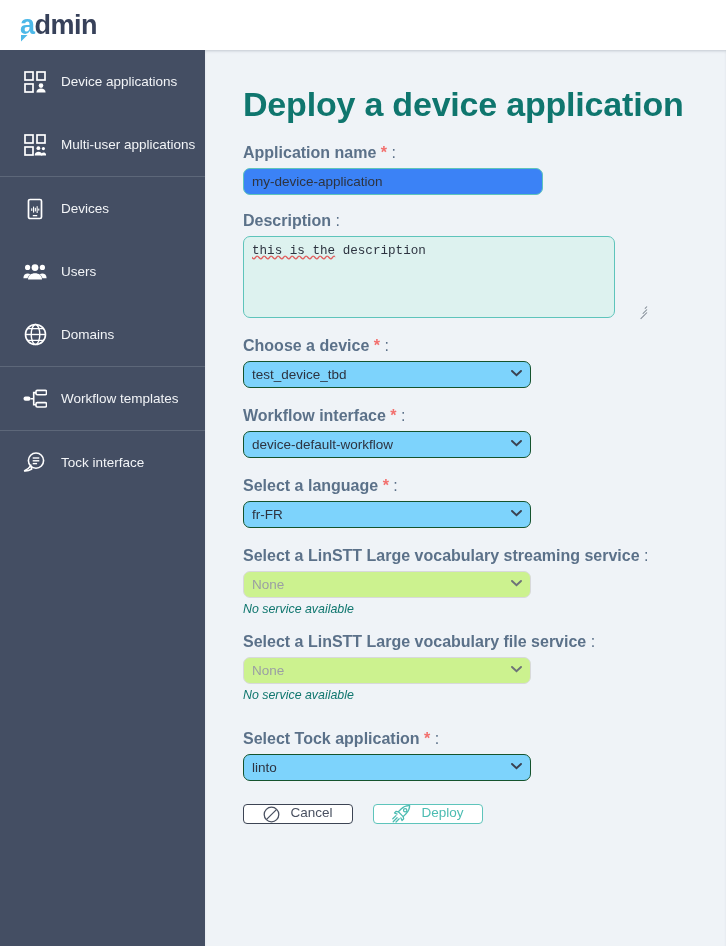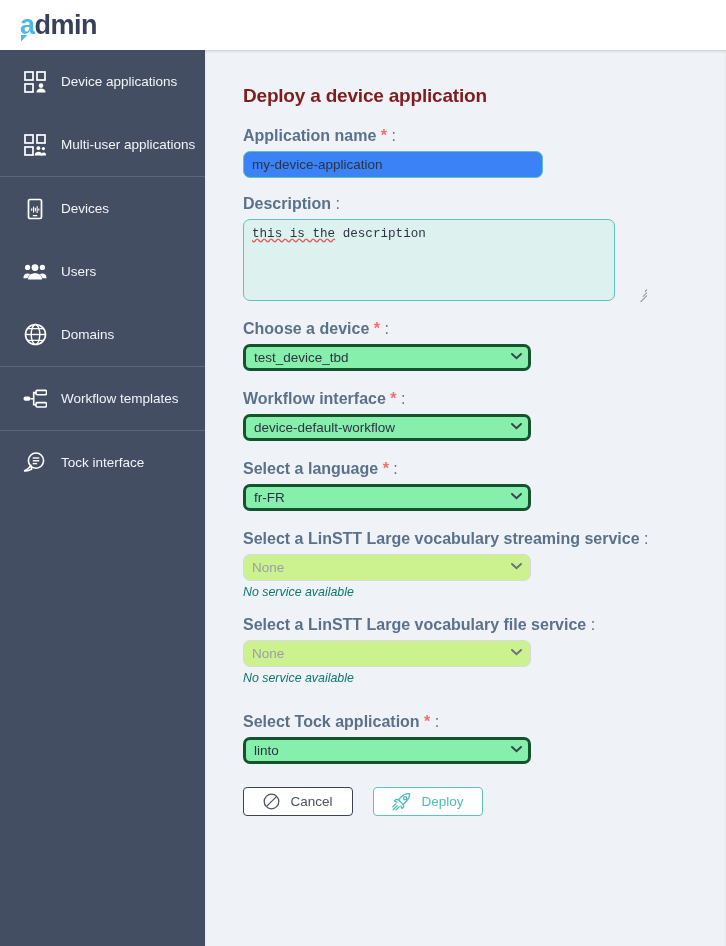--- a/index.html
+++ b/index.html
@@ -80,23 +80,23 @@
     left: 205px; top: 50px;
     width: 521px; height: 896px;
     background: #eff3f7;
     box-shadow: inset 0 2px 3px -1px rgba(80,90,110,0.28);
     overflow: hidden;
   }
   .inner { padding: 35px 0 0 38px; }
 
   h1.page-title {
     margin: 0 0 20px 0;
-    font-size: 19px;
+    font-size: 34px;
     font-weight: 700;
-    color: #7f1d1d;
+    color: #0f766e;
     letter-spacing: -0.2px;
   }
 
   .field { margin-bottom: 17px; }
   .flabel {
     font-size: 16px;
     font-weight: 700;
     color: #5b7189;
     margin-bottom: 6px;
     display: block;
@@ -161,22 +161,22 @@
   }
   .resize-grip i:nth-child(1) { bottom: 2px;  width: 9px; }
   .resize-grip i:nth-child(2) { bottom: 5px;  width: 6px; }
   .resize-grip i:nth-child(3) { bottom: 8px;  width: 3px; }
 
   .sel-wrap { position: relative; width: 288px; }
   select.sel {
     -webkit-appearance: none;
     appearance: none;
     width: 288px; height: 27px;
-    background: #86efac;
-    border: 3px solid #14532d;
+    background: #7dd3fc;
+    border: 1px solid #14532d;
     border-radius: 7px;
     padding: 0 28px 0 8px;
     font-family: "Liberation Sans", sans-serif;
     font-size: 13.5px;
     color: #2d3340;
     outline: none;
   }
   select.sel:disabled,
   select.sel.disabled {
     background: #bef264;
@@ -194,24 +194,23 @@
   .err-msg {
     margin-top: 4px;
     font-size: 12.4px;
     font-style: italic;
     color: #0f766e;
   }
 
   .btn-row { margin-top: 23px; display: flex; gap: 20px; }
   .btn {
     display: flex;
-    align-items: center;
     justify-content: center;
     gap: 10px;
-    height: 29px;
+    height: 20px;
     padding: 0 15px;
     background: #ffffff;
     border-radius: 4px;
     font-size: 13.5px;
     cursor: pointer;
     white-space: nowrap;
   }
   .btn-cancel { border: 1.6px solid #3c4454; color: #4a5161; min-width: 110px; }
   .btn-deploy { border: 1.6px solid #5ec4bb; color: #4cbcb2; min-width: 110px; }
   .btn .bico { display: flex; align-items: center; }

